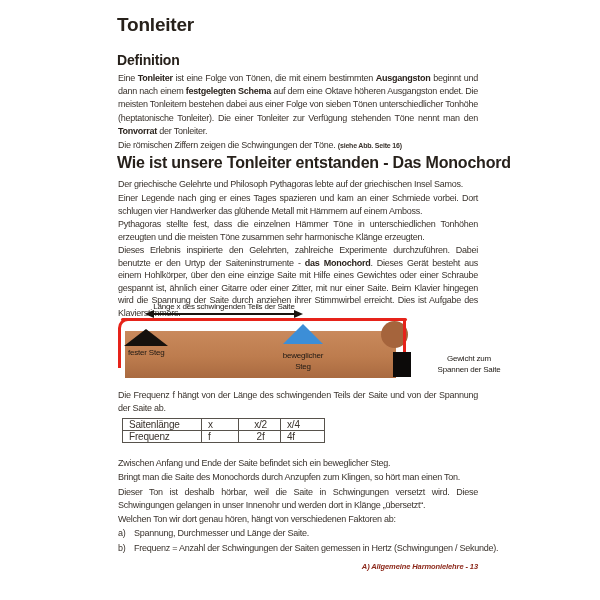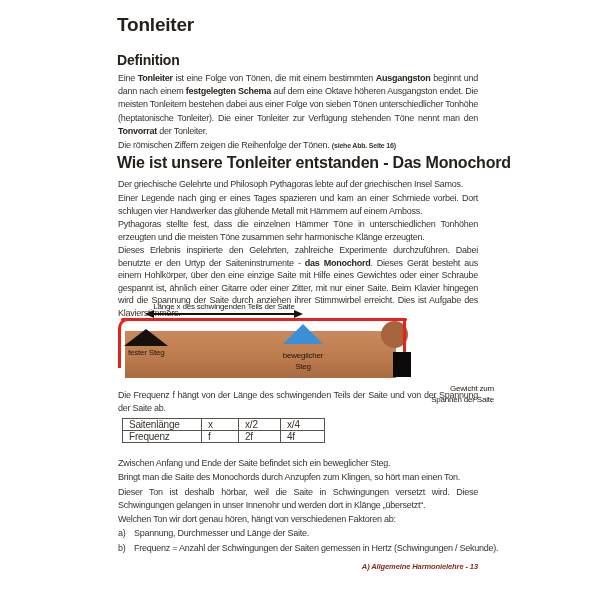--- a/index.html
+++ b/index.html
@@ -14,21 +14,21 @@
          color:#27211b;letter-spacing:-0.2px;}
   .h2{position:absolute;left:117px;font-size:16px;font-weight:bold;color:#27211b;
       letter-spacing:-0.2px;width:400px;text-align:left;}
   .note{font-size:7px;font-weight:bold;letter-spacing:-0.2px;}
   
   .freq-table{position:absolute;left:122px;top:418px;border-collapse:collapse;
               font-size:10px;letter-spacing:-0.2px;color:#3a332d;}
   .freq-table td{border:1px solid#57524c;height:11px;padding:0 4px 0 6px;vertical-align:middle;}
   .freq-table td.c0{width:68px;}
   .freq-table td.c1{width:26px;}
-  .freq-table td.c2{width:31px;}
+  .freq-table td.c2{width:31px;text-align:center;}
   .freq-table td.c3{width:33px;}
   
   .li{display:flex;white-space:nowrap;text-align:left;}
   .li .mk{width:16px;flex:none;}
   
   .footer{position:absolute;left:118px;top:562px;width:360px;text-align:right;
           font-size:7.5px;font-weight:bold;color:#8c281a;letter-spacing:-0.1px;font-style:italic;}
   
   .diagram{position:absolute;left:118px;top:302px;width:380px;height:89px;}
   .dlabel{position:absolute;font-size:8px;letter-spacing:-0.2px;color:#1d1813;line-height:10.5px;}
@@ -56,21 +56,21 @@
 
   <div class="title">Tonleiter</div>
 
   <div class="h2" style="top:52px;font-size:14px;">Definition</div>
 
   <div class="blk" style="top:72px;">
     <span>Eine </span><span class="b">Tonleiter</span><span> ist eine Folge von Tönen, die mit einem bestimmten </span><span class="b">Ausgangston</span><span> beginnt und dann nach einem </span><span class="b">festgelegten Schema</span><span> auf dem eine Oktave höheren Ausgangston endet. Die meisten Tonleitern bestehen dabei aus einer Folge von sieben Tönen unterschiedlicher Tonhöhe (heptatonische Tonleiter). Die einer Tonleiter zur Verfügung stehenden Töne nennt man den </span><span class="b">Tonvorrat</span><span> der Tonleiter.</span>
   </div>
 
   <div class="blk" style="top:139px;text-align:left;">
-    <span>Die römischen Ziffern zeigen die Reihenfolge der Tönen. </span><span class="note">(siehe Abb. Seite 16)</span>
+    <span>Die römischen Ziffern zeigen die Schwingungen der Töne. </span><span class="note">(siehe Abb. Seite 16)</span>
   </div>
 
   <div class="h2" style="top:154px;">Wie ist unsere Tonleiter entstanden - Das Monochord</div>
 
   <div class="blk" style="top:178px;text-align:left;">Der griechische Gelehrte und Philosoph Pythagoras lebte auf der griechischen Insel Samos.</div>
 
   <div class="blk" style="top:192px;">Einer Legende nach ging er eines Tages spazieren und kam an einer Schmiede vorbei. Dort schlugen vier Handwerker das glühende Metall mit Hämmern auf einem Amboss.</div>
 
   <div class="blk" style="top:218px;">Pythagoras stellte fest, dass die einzelnen Hämmer Töne in unterschiedlichen Tonhöhen erzeugten und die meisten Töne zusammen sehr harmonische Klänge erzeugten.</div>
 
@@ -92,21 +92,21 @@
     <div class="string-curve"></div>
     <div class="string-h"></div>
     <div class="string-v"></div>
     <div class="weight"></div>
 
     <div class="dlabel" style="left:10px;top:46px;">fester Steg</div>
     <div class="dlabel" style="left:150px;top:49px;width:70px;text-align:center;">
       <div>beweglicher</div>
       <div>Steg</div>
     </div>
-    <div class="dlabel" style="left:298px;top:52px;width:78px;text-align:right;margin-top:30px;">
+    <div class="dlabel" style="left:312px;top:52px;width:78px;text-align:center;">
       <div>Gewicht zum</div>
       <div>Spannen der Saite</div>
     </div>
   </div>
 
   <div class="blk" style="top:389px;">Die Frequenz f hängt von der Länge des schwingenden Teils der Saite und von der Spannung der Saite ab.</div>
 
   <table class="freq-table">
     <tbody>
         <tr>

